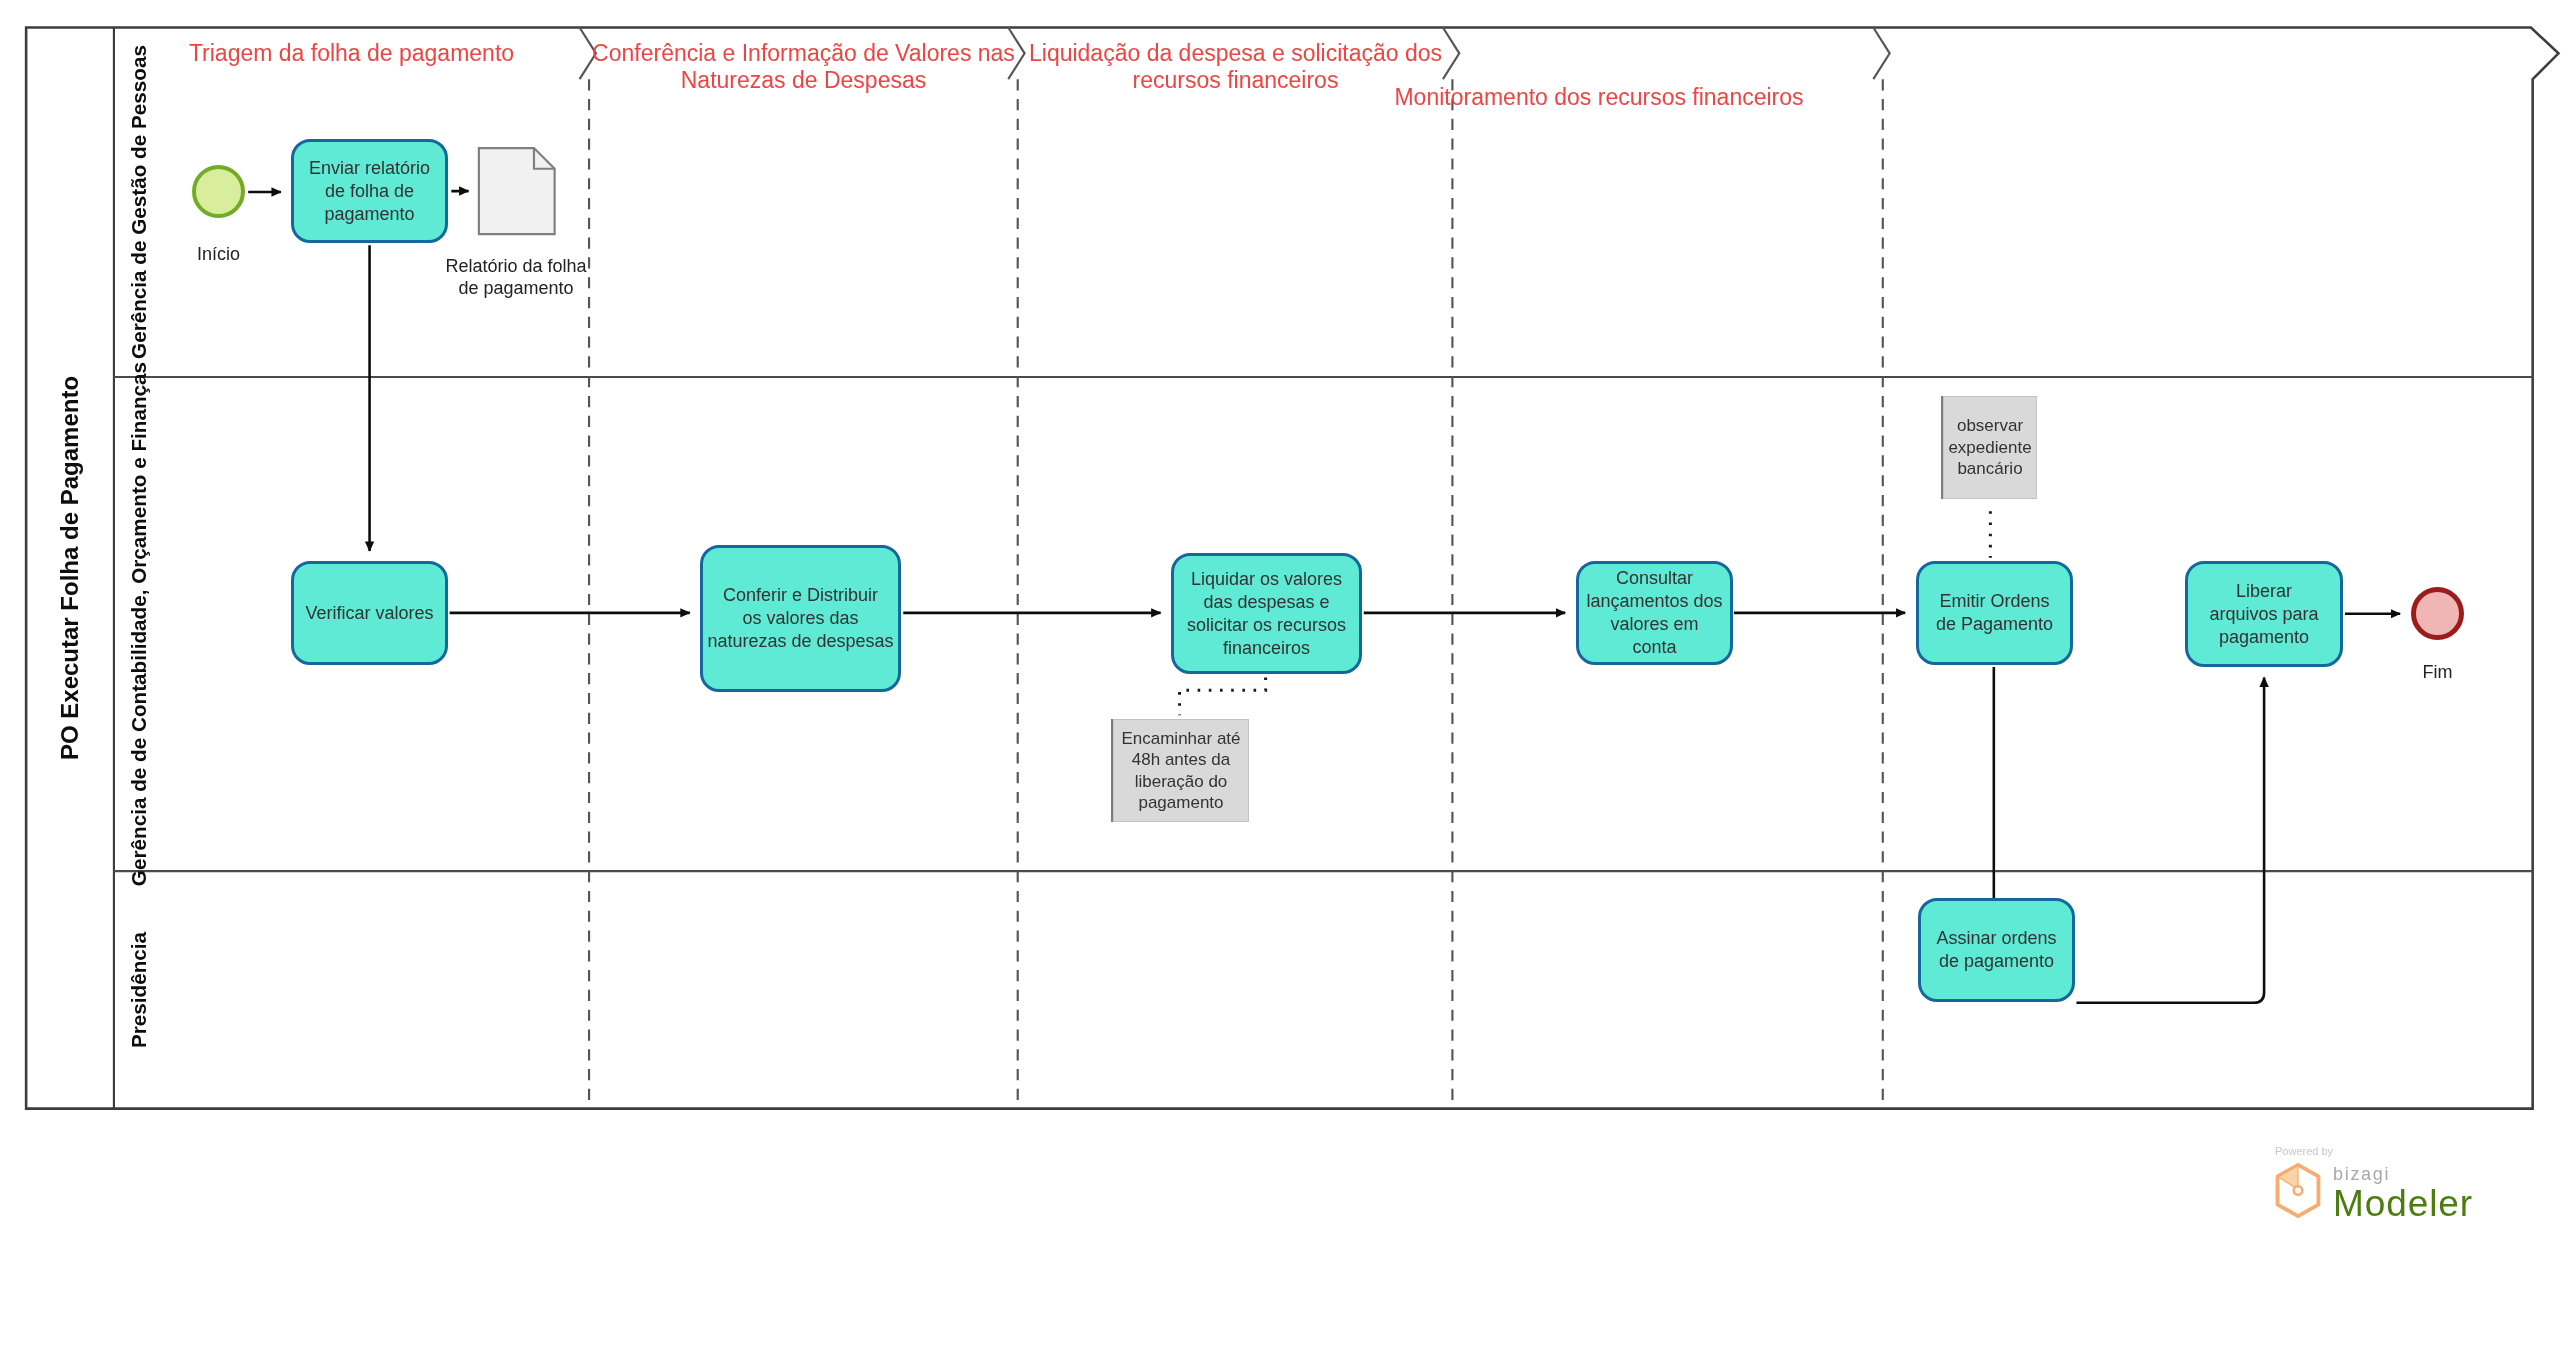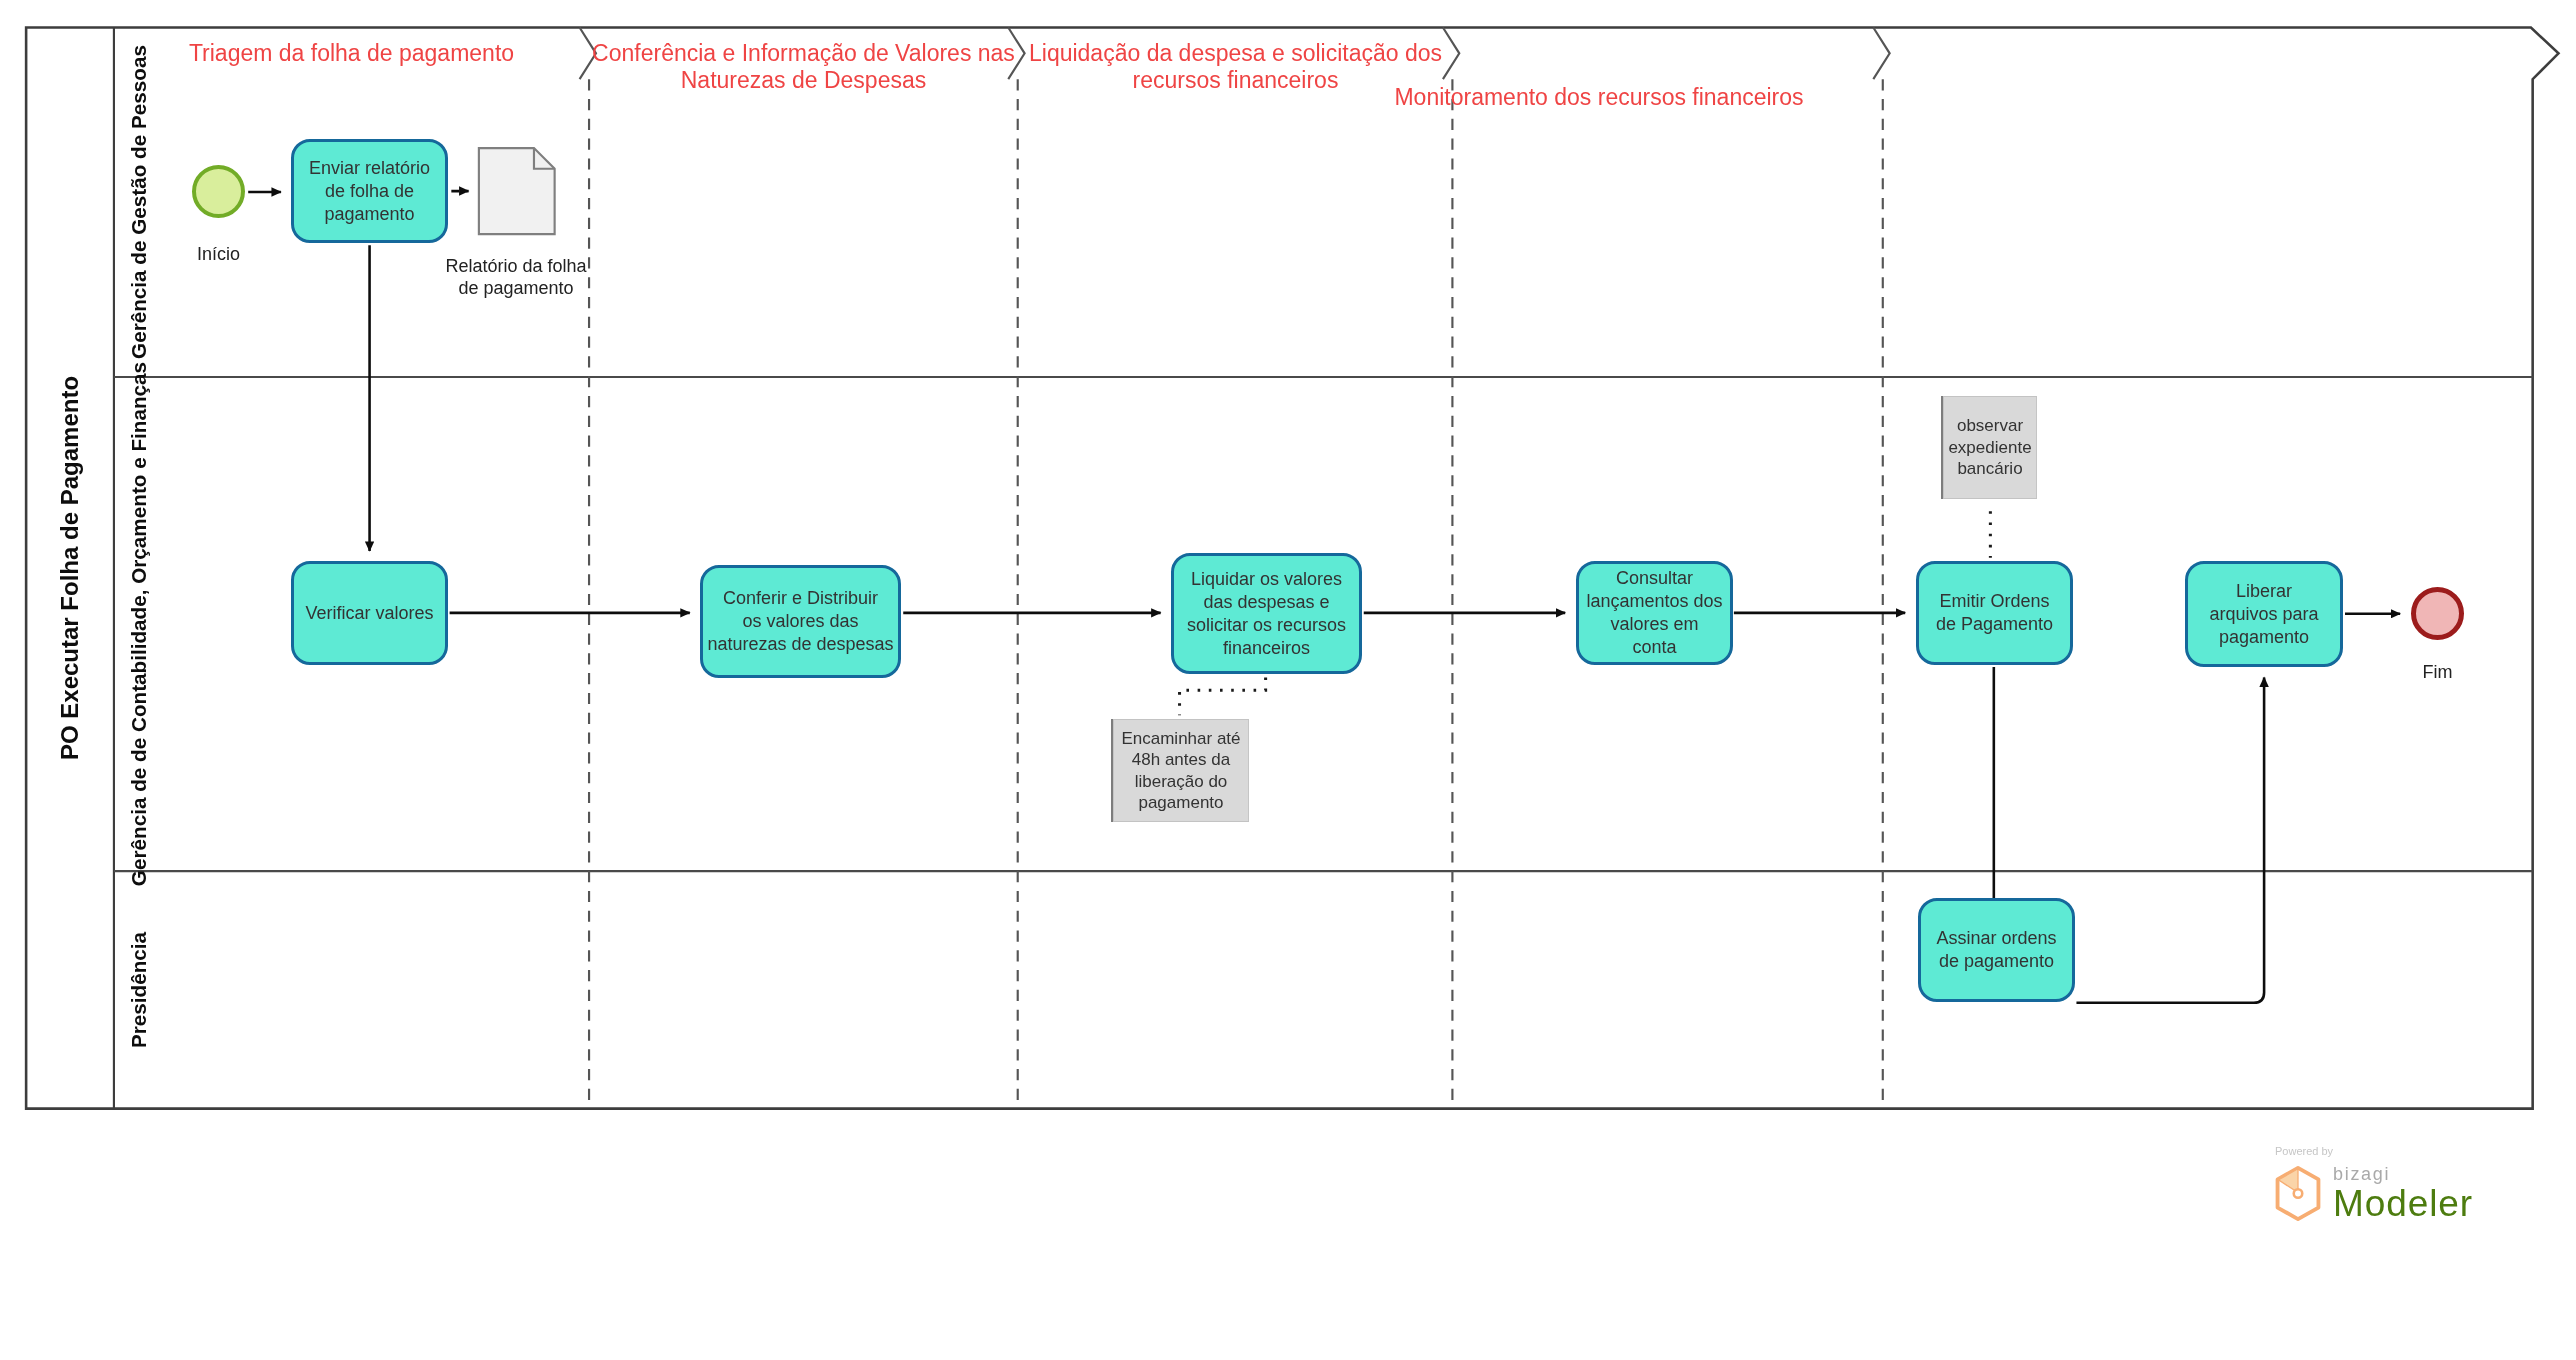--- a/index.html
+++ b/index.html
@@ -19,21 +19,21 @@
   .event{position:absolute;box-sizing:border-box;border-radius:50%;}
   .event.start{width:53px;height:53px;border:4.3px solid #72ac27;background:#d9ee9c;}
   .event.end{width:53px;height:53px;border:5.2px solid #9c1c1c;background:#f0b6b6;}
   .node-label{position:absolute;text-align:center;font-size:18px;line-height:22.4px;color:#222;
               white-space:pre-line;}
   .annotation{position:absolute;box-sizing:border-box;background:#d9d9d9;border-left:2.6px solid #7d7d7d;
               box-shadow:inset 0 0 0 0.9px #c3c3c3;display:flex;align-items:center;justify-content:center;
               text-align:center;font-size:17px;line-height:21.5px;color:#333;white-space:pre-line;}
   .footer{position:absolute;left:2275px;top:1145px;width:258px;}
   .powered{font-size:11px;color:#c6c6c6;margin-bottom:5.2px;}
-  .logo-row{display:flex;align-items:center;gap:12px;}
+  .logo-row{display:flex;align-items:flex-start;gap:12px;}
   .brand-col{display:flex;flex-direction:column;}
   .brand{font-size:18px;color:#a9a9a9;letter-spacing:1.7px;margin-top:1.7px;}
   .product{font-size:37px;font-weight:500;color:#4d7c0f;letter-spacing:0.9px;margin-top:-1.7px;}
 </style>
 </head>
 <body>
 
 <div id="canvas">
 
   <svg class="layer" width="2576" height="1360" viewBox="0 0 2992 1580">
@@ -100,21 +100,21 @@
   <div class="event start" style="left:192px;top:165px;"></div>
   <div class="node-label" style="left:141px;top:243px;width:155px;">Início</div>
 
   <div class="event end" style="left:2411px;top:587px;"></div>
   <div class="node-label" style="left:2360px;top:661px;width:155px;">Fim</div>
 
   <div class="task" style="left:291px;top:139px;width:157px;height:104px;">Enviar relatório
 de folha de
 pagamento</div>
   <div class="task" style="left:291px;top:561px;width:157px;height:104px;">Verificar valores</div>
-  <div class="task" style="left:700px;top:545px;width:201px;height:113px;margin-top:20px;">Conferir e Distribuir
+  <div class="task" style="left:700px;top:545px;width:201px;height:147px;">Conferir e Distribuir
 os valores das
 naturezas de despesas</div>
   <div class="task" style="left:1171px;top:553px;width:191px;height:121px;">Liquidar os valores
 das despesas e
 solicitar os recursos
 financeiros</div>
   <div class="task" style="left:1576px;top:561px;width:157px;height:104px;">Consultar
 lançamentos dos
 valores em
 conta</div>

